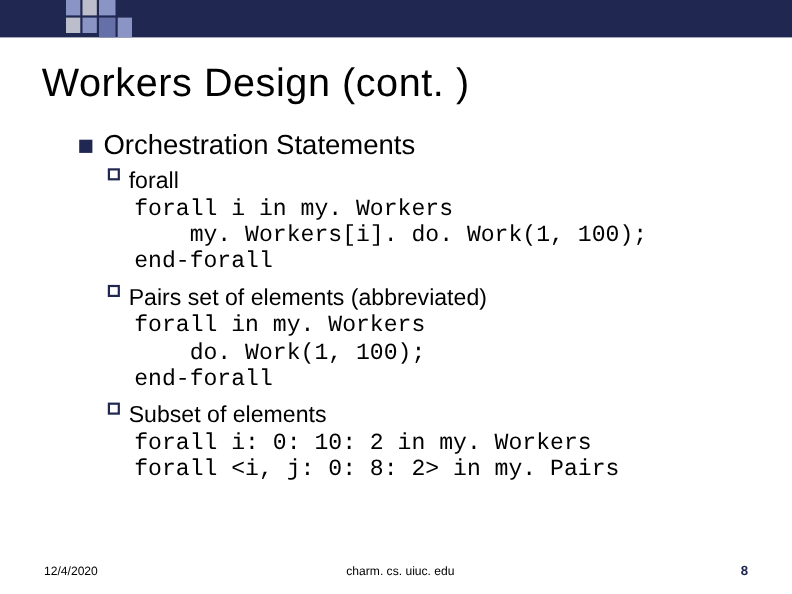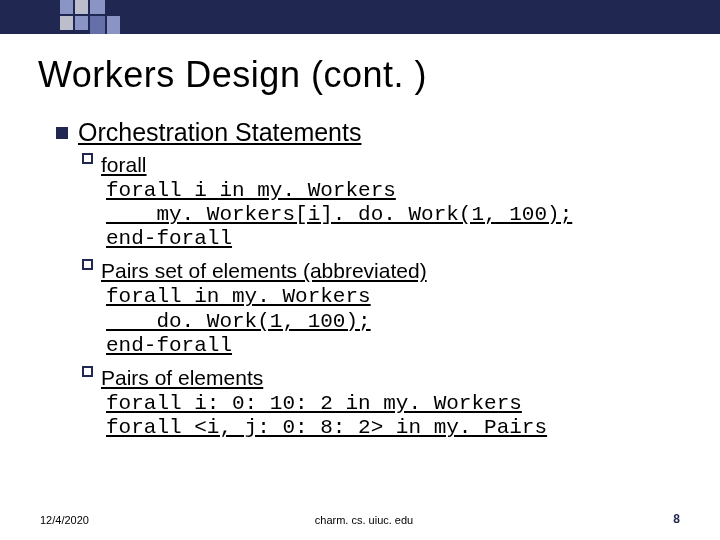--- a/index.html
+++ b/index.html
@@ -3,21 +3,21 @@
 <meta charset="utf-8">
 <style>
   * { margin: 0; padding: 0; box-sizing: border-box; }
   html, body { width: 720px; height: 540px; background: #fff; font-family: Arial, Helvetica, sans-serif; color: #000; }
   .slide { position: relative; width: 720px; height: 540px; }
   .topbar { position: absolute; top: 0; left: 0; width: 720px; height: 34px; background: #202750; }
   .grid { position: absolute; top: 0; left: 60px; width: 70px; height: 34px; }
   .grid .cell { position: absolute; background: rgba(255,255,255,0.7); width: 13px; height: 14px; }
   .grid .shade { background: #8b95c5; }
   .title { position: absolute; top: 54px; left: 38px; font-size: 36px; font-weight: 400; letter-spacing: 0.5px; }
-  .content { position: absolute; top: 118px; left: 56px; width: 600px; text-decoration: underline; }
+  .content { position: absolute; top: 118px; left: 72px; width: 600px; }
   .b1 { display: flex; align-items: center; margin-bottom: 6px; }
   .b1 .sq { width: 12px; height: 12px; background: #202750; margin-right: 10px; }
   .b1 .txt { font-size: 25px; }
   .b2 { display: flex; align-items: flex-start; margin-left: 26px; margin-top: 4px; }
   .b2 .hsq { width: 11px; height: 11px; border: 2px solid #202750; margin-right: 8px; box-sizing: border-box; }
   .b2 .txt { font-size: 21px; }
   .code { font-family: "Courier New", Courier, monospace; font-size: 21px; line-height: 1.15; margin-left: 50px; margin-top: 2px; margin-bottom: 8px; white-space: pre; }
   .footer-date { position: absolute; bottom: 14px; left: 40px; font-size: 11px; }
   .footer-center { position: absolute; bottom: 14px; left: 4px; width: 720px; text-align: center; font-size: 11px; }
   .footer-page { position: absolute; bottom: 14px; right: 40px; font-size: 12px; font-weight: bold; color: #202750; }
@@ -57,21 +57,21 @@
     <div class="b2">
       <span class="hsq"></span>
       <span class="txt">Pairs set of elements (abbreviated)</span>
     </div>
     <div class="code">forall in my. Workers
     do. Work(1, 100);
 end-forall</div>
 
     <div class="b2">
       <span class="hsq"></span>
-      <span class="txt">Pairs of elements</span>
+      <span class="txt">Subset of elements</span>
     </div>
     <div class="code">forall i: 0: 10: 2 in my. Workers
 forall &lt;i, j: 0: 8: 2&gt; in my. Pairs</div>
   </div>
 
   <div class="footer-date">12/4/2020</div>
   <div class="footer-center">charm. cs. uiuc. edu</div>
   <div class="footer-page">8</div>
 
 </div>

